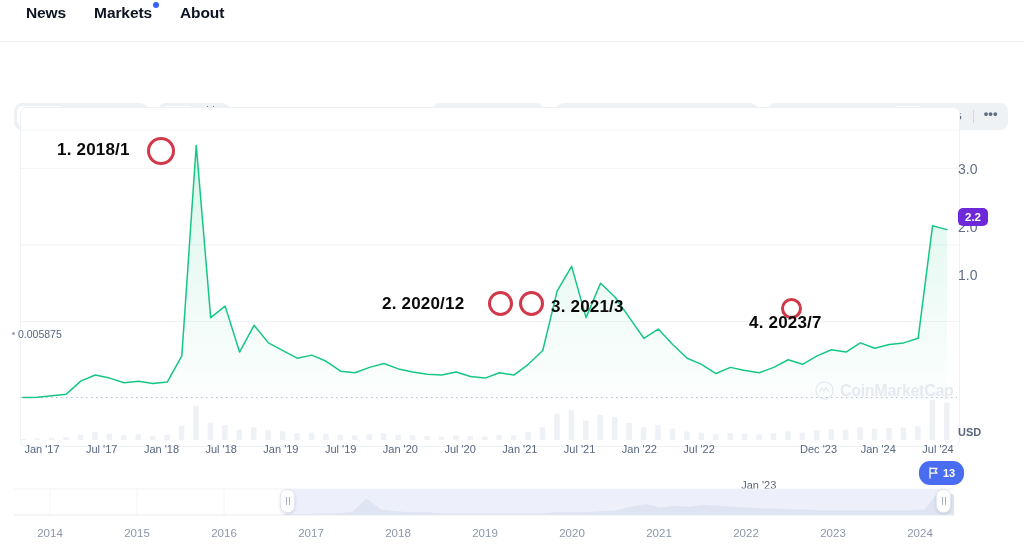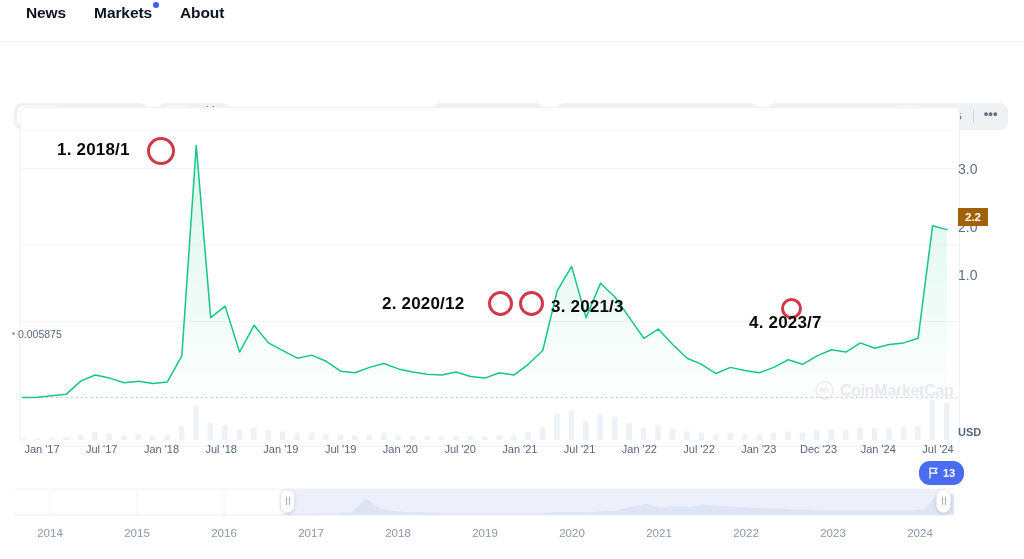--- a/index.html
+++ b/index.html
@@ -126,23 +126,23 @@
   }
   .plot-svg { position: absolute; left: 0; top: 0; }
 
   .ylabels { position: absolute; left: 958px; top: 107px; width: 66px; height: 340px; }
   .ylab {
     position: absolute; left: 0;
     font-size: 14px; color: #616e85; font-weight: 500;
   }
   .price-badge {
     position: absolute; left: 0px; top: 0px;
-    background: #a16207; color: #fff;
+    background: #6d28d9; color: #fff;
     font-size: 11.5px; font-weight: 600;
-    border-radius: 0;
+    border-radius: 5px;
     padding: 3px 7px;
   }
   .usd-label {
     position: absolute;
     left: 958px; top: 426px;
     font-size: 11px; font-weight: 700; color: #58667e;
   }
   .y-min-label {
     position: absolute; left: 18px; top: 328px;
     font-size: 10.5px; color: #58667e; font-weight: 500;
@@ -425,21 +425,21 @@
     <div class="xtick" style="left: 147.467px;">Jan '18</div>
     <div class="xtick" style="left: 207.2px;">Jul '18</div>
     <div class="xtick" style="left: 266.933px;">Jan '19</div>
     <div class="xtick" style="left: 326.667px;">Jul '19</div>
     <div class="xtick" style="left: 386.4px;">Jan '20</div>
     <div class="xtick" style="left: 446.133px;">Jul '20</div>
     <div class="xtick" style="left: 505.867px;">Jan '21</div>
     <div class="xtick" style="left: 565.6px;">Jul '21</div>
     <div class="xtick" style="left: 625.333px;">Jan '22</div>
     <div class="xtick" style="left: 685.067px;">Jul '22</div>
-    <div class="xtick" style="left: 744.8px;">Jan '23</div>
+    <div class="xtick" style="left: 744.8px; margin-top: 36px;">Jan '23</div>
     <div class="xtick" style="left: 804.533px;">Dec '23</div>
     <div class="xtick" style="left: 864.267px;">Jan '24</div>
     <div class="xtick" style="left: 924px;">Jul '24</div>
   </div>
 
 <div class="navigator">
   <svg class="nav-svg" id="navsvg" width="940" height="40" viewBox="0 0 940 40">
       <rect x="0" y="6" width="940" height="26" fill="#ffffff"></rect>
       <line x1="36.0" y1="6" x2="36.0" y2="32" stroke="#f2f4f8" stroke-width="1"></line>
       <line x1="123.0" y1="6" x2="123.0" y2="32" stroke="#f2f4f8" stroke-width="1"></line>

